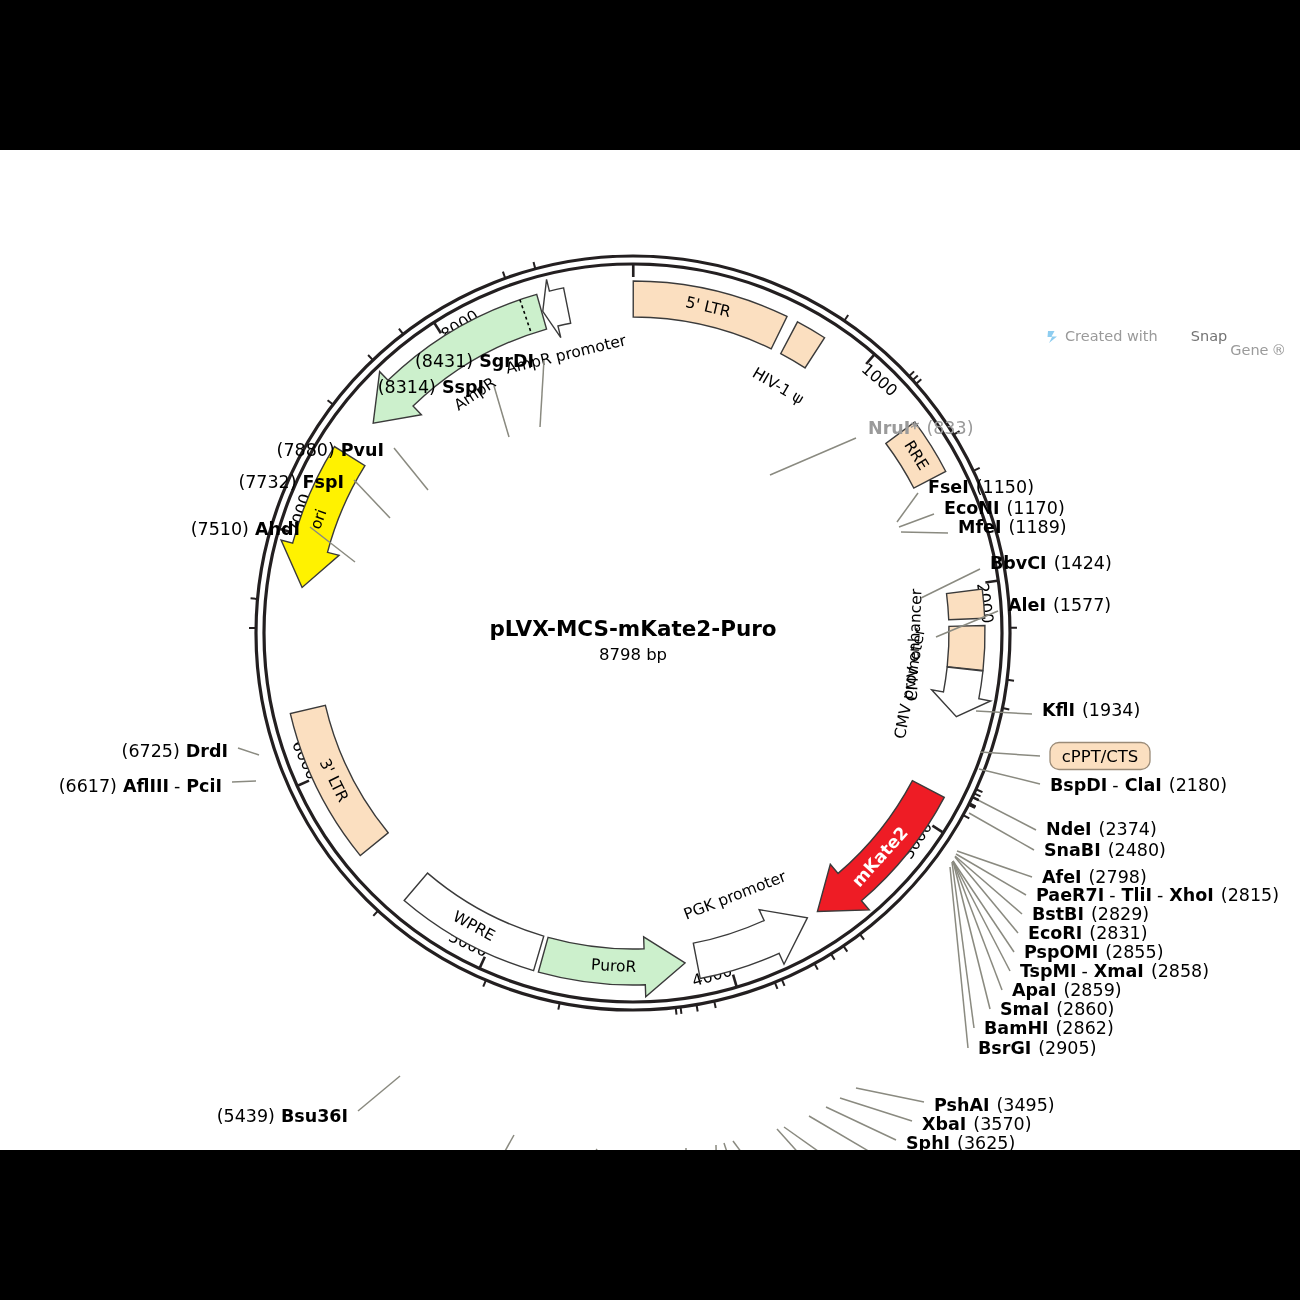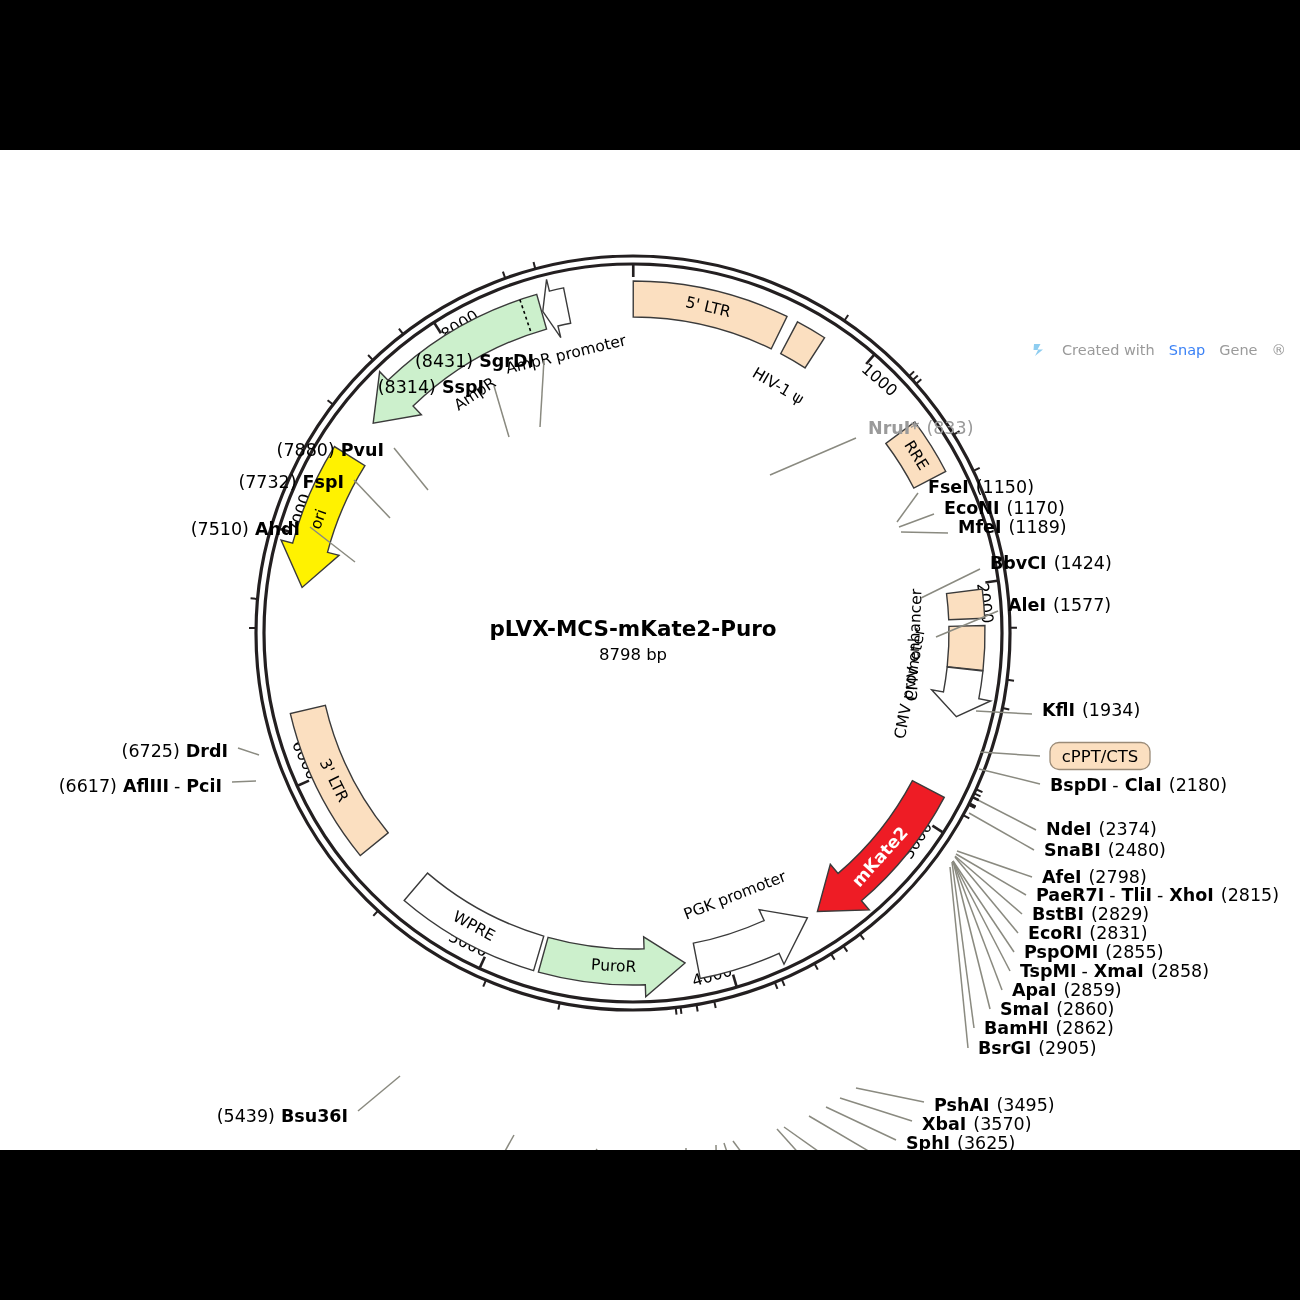--- a/index.html
+++ b/index.html
@@ -1,23 +1,23 @@
 <!DOCTYPE html>
 <html><head>
 <meta charset="utf-8">
 <style>
   html,body{margin:0;padding:0;background:#000;}
   body{width:1300px;height:1300px;overflow:hidden;
        font-family:"DejaVu Sans","Liberation Sans",sans-serif;}
   #stage{position:relative;width:1300px;height:1300px;background:#000;}
   #canvas{position:absolute;left:0;top:150px;width:1300px;height:1000px;background:#ffffff;}
   #map{position:absolute;left:0;top:0;width:1300px;height:1000px;}
-  .wm{position:absolute;right:14px;top:164px;display:flex;align-items:flex-end;gap:14px;
+  .wm{position:absolute;right:14px;top:164px;display:flex;align-items:center;gap:3px;
       font-size:14.5px;color:#9a9a9a;font-family:"DejaVu Sans","Liberation Sans",sans-serif;}
-  .wm .sg1{color:#3b82f6;}
+  .wm .sg1{color:#737373;margin-left:30px;}
   .wm .sg2{color:#9a9a9a;margin-top:28px;}
   .wm svg{display:block;}
 </style>
 </head>
 <body>
 
 <div id="stage">
 
   <div id="canvas">
 

